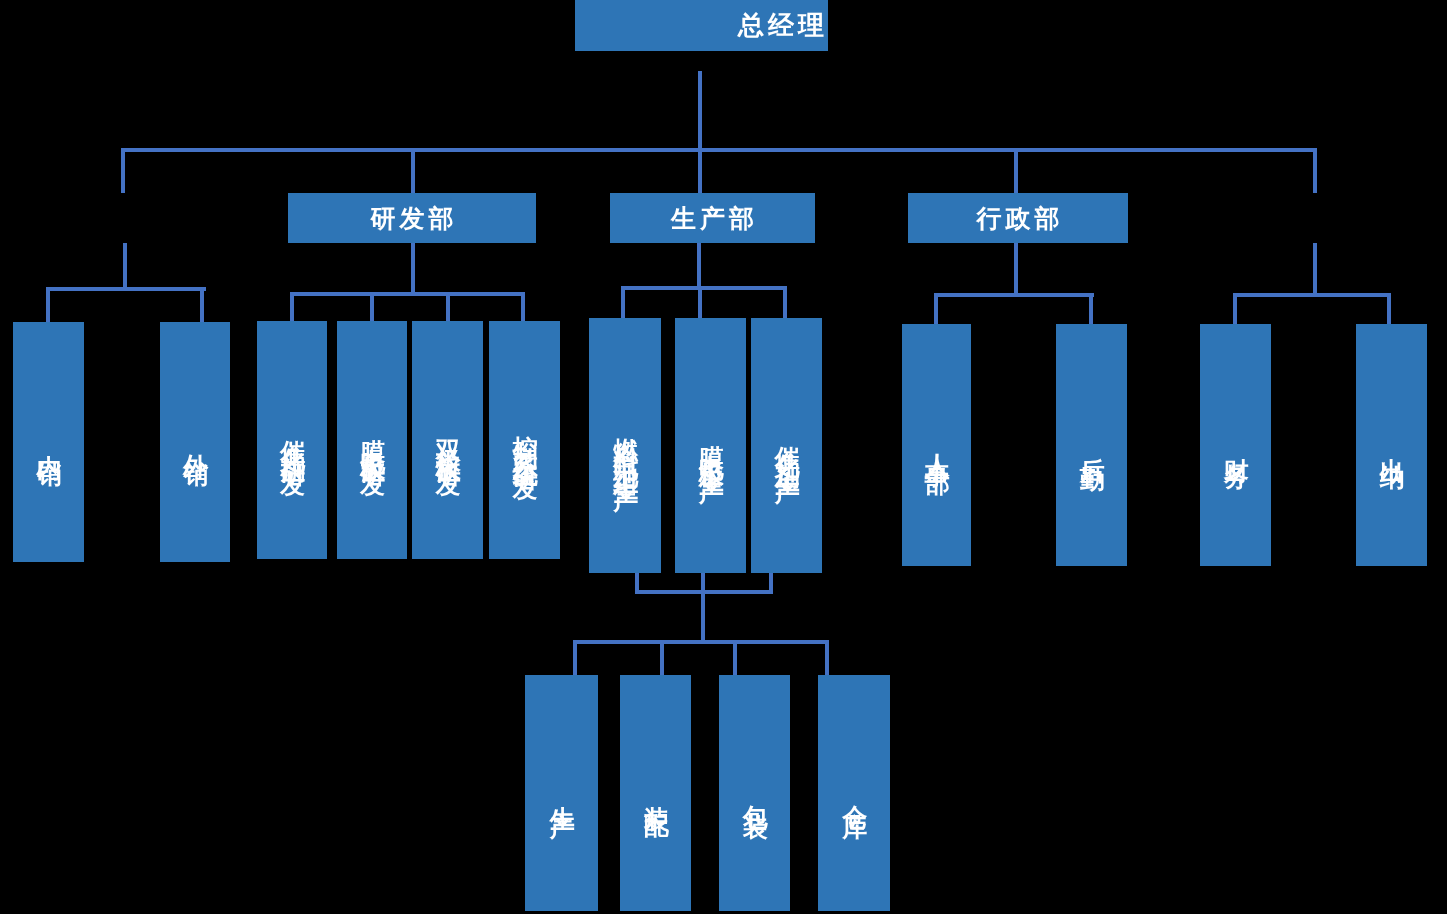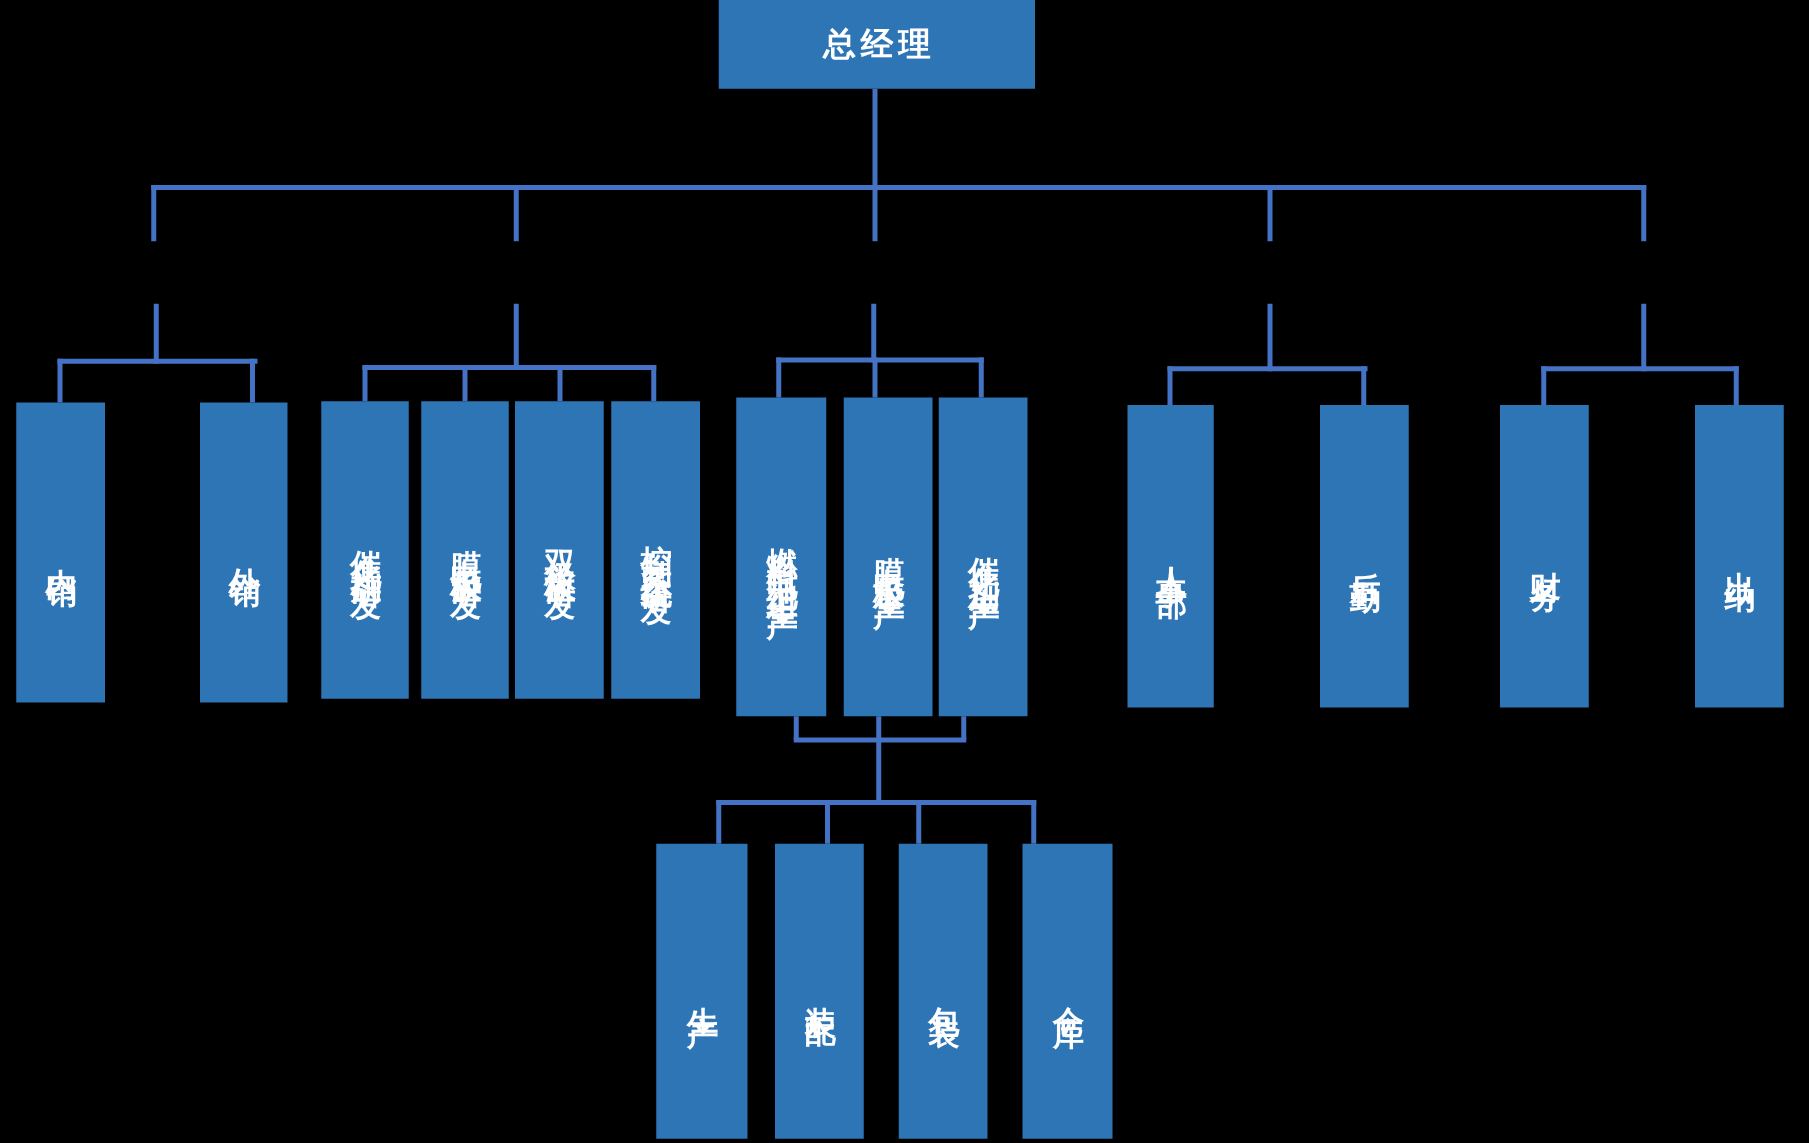--- a/index.html
+++ b/index.html
@@ -71,24 +71,33 @@
   <div class="line" style="left:701px;top:573px;width:4px;height:19px;"></div>
   <div class="line" style="left:769px;top:573px;width:4px;height:19px;"></div>
   <div class="line" style="left:635px;top:590px;width:138px;height:4px;"></div>
   <div class="line" style="left:701px;top:590px;width:4px;height:52px;"></div>
   <div class="line" style="left:573px;top:640px;width:256px;height:4px;"></div>
   <div class="line" style="left:573px;top:640px;width:4px;height:35px;"></div>
   <div class="line" style="left:660px;top:640px;width:4px;height:35px;"></div>
   <div class="line" style="left:733px;top:640px;width:4px;height:35px;"></div>
   <div class="line" style="left:825px;top:640px;width:4px;height:35px;"></div>
 
-  <div class="node root" style="left:575px;top:0px;width:253px;height:71px;">
+  <div class="node root" style="left:575px;top:0px;width:253px;height:51px;justify-content:flex-end;">
     <span class="htext">总经理</span>
   </div>
 
+  <div class="node" style="left:288px;top:193px;width:248px;height:50px;">
+    <span class="htext">研发部</span>
+  </div>
+  <div class="node" style="left:610px;top:193px;width:205px;height:50px;">
+    <span class="htext">生产部</span>
+  </div>
+  <div class="node" style="left:908px;top:193px;width:220px;height:50px;">
+    <span class="htext">行政部</span>
+  </div>
 
   <div class="node" style="left:13px;top:322px;width:71px;height:240px;">
     <span class="vtext">内销</span>
   </div>
   <div class="node" style="left:160px;top:322px;width:70px;height:240px;">
     <span class="vtext">外销</span>
   </div>
 
   <div class="node" style="left:257px;top:321px;width:70px;height:238px;">
     <span class="vtext">催化剂研发</span>

